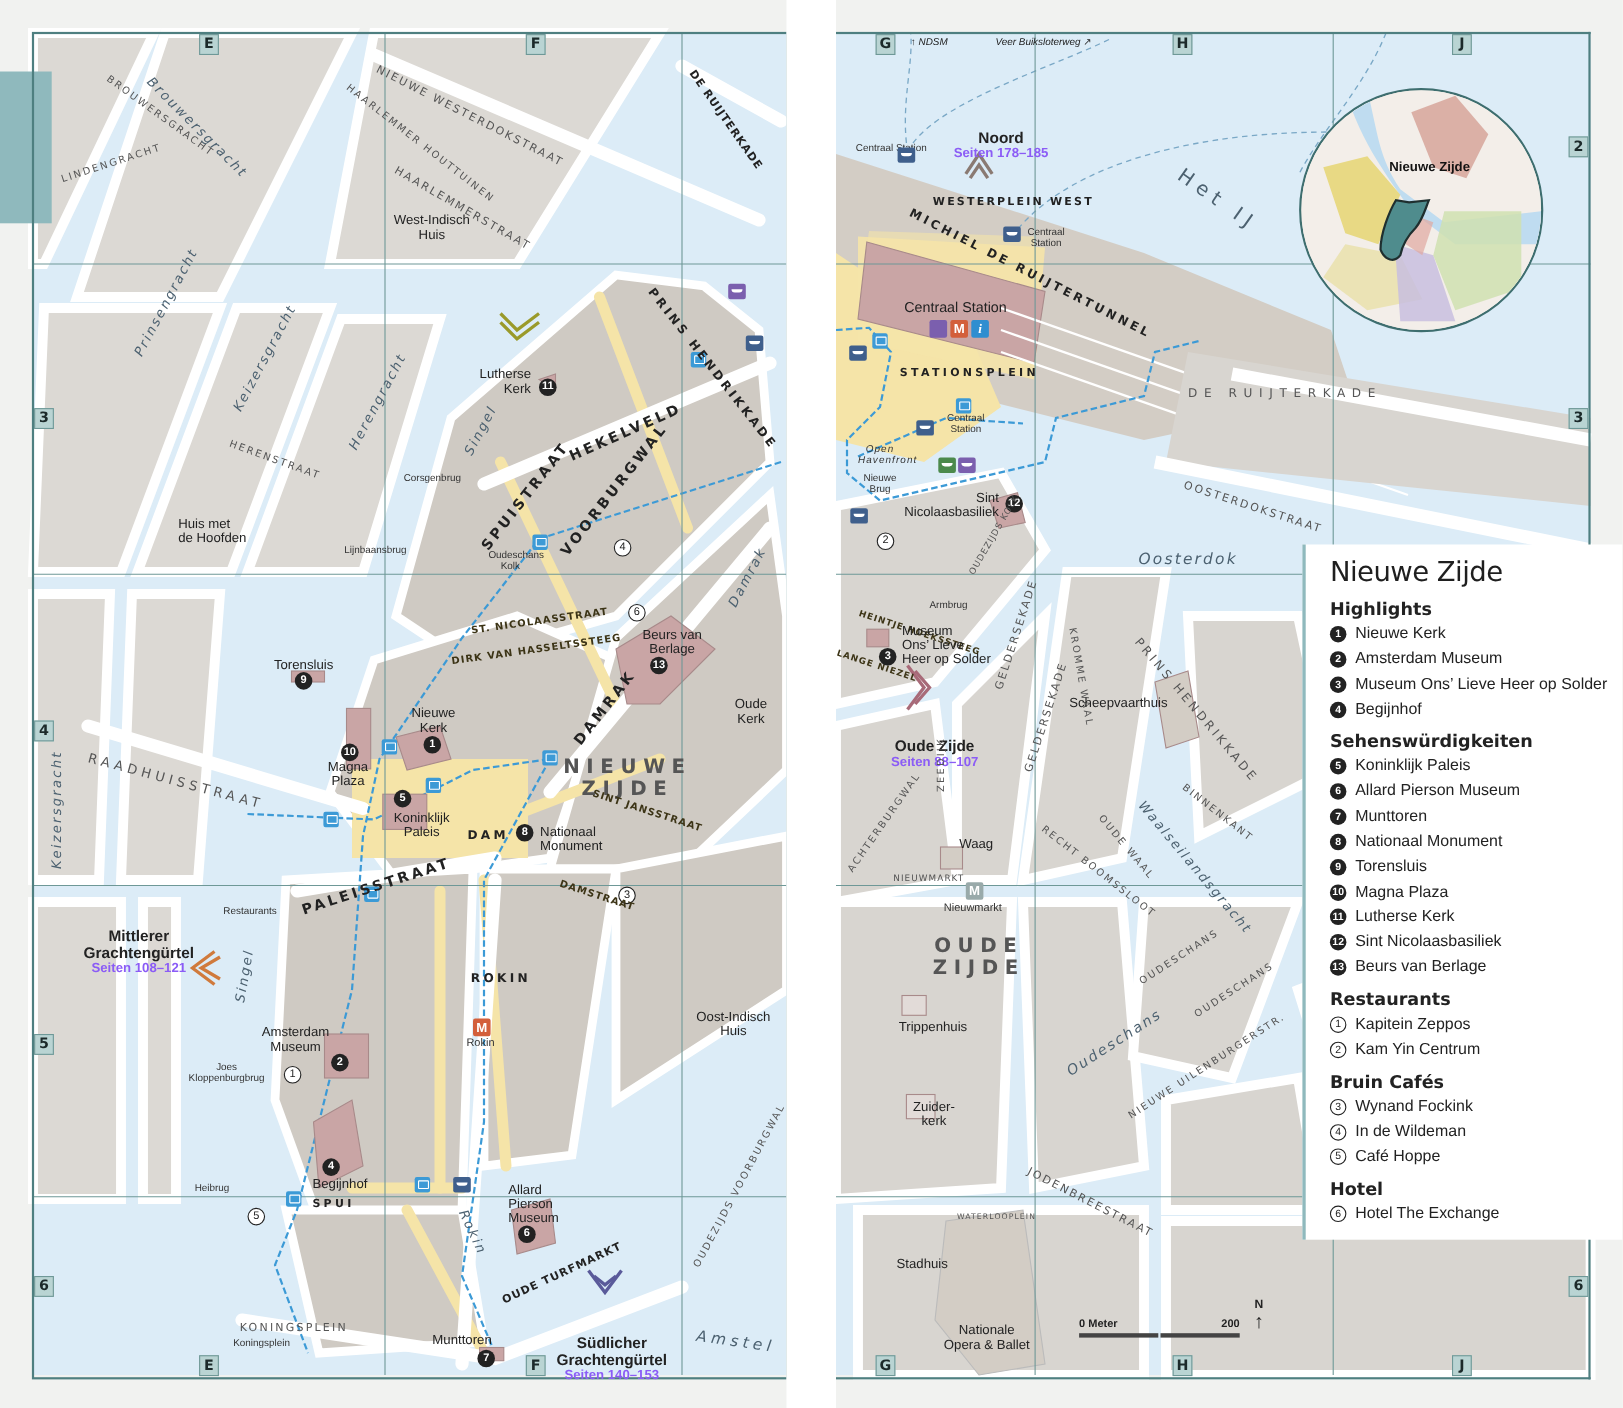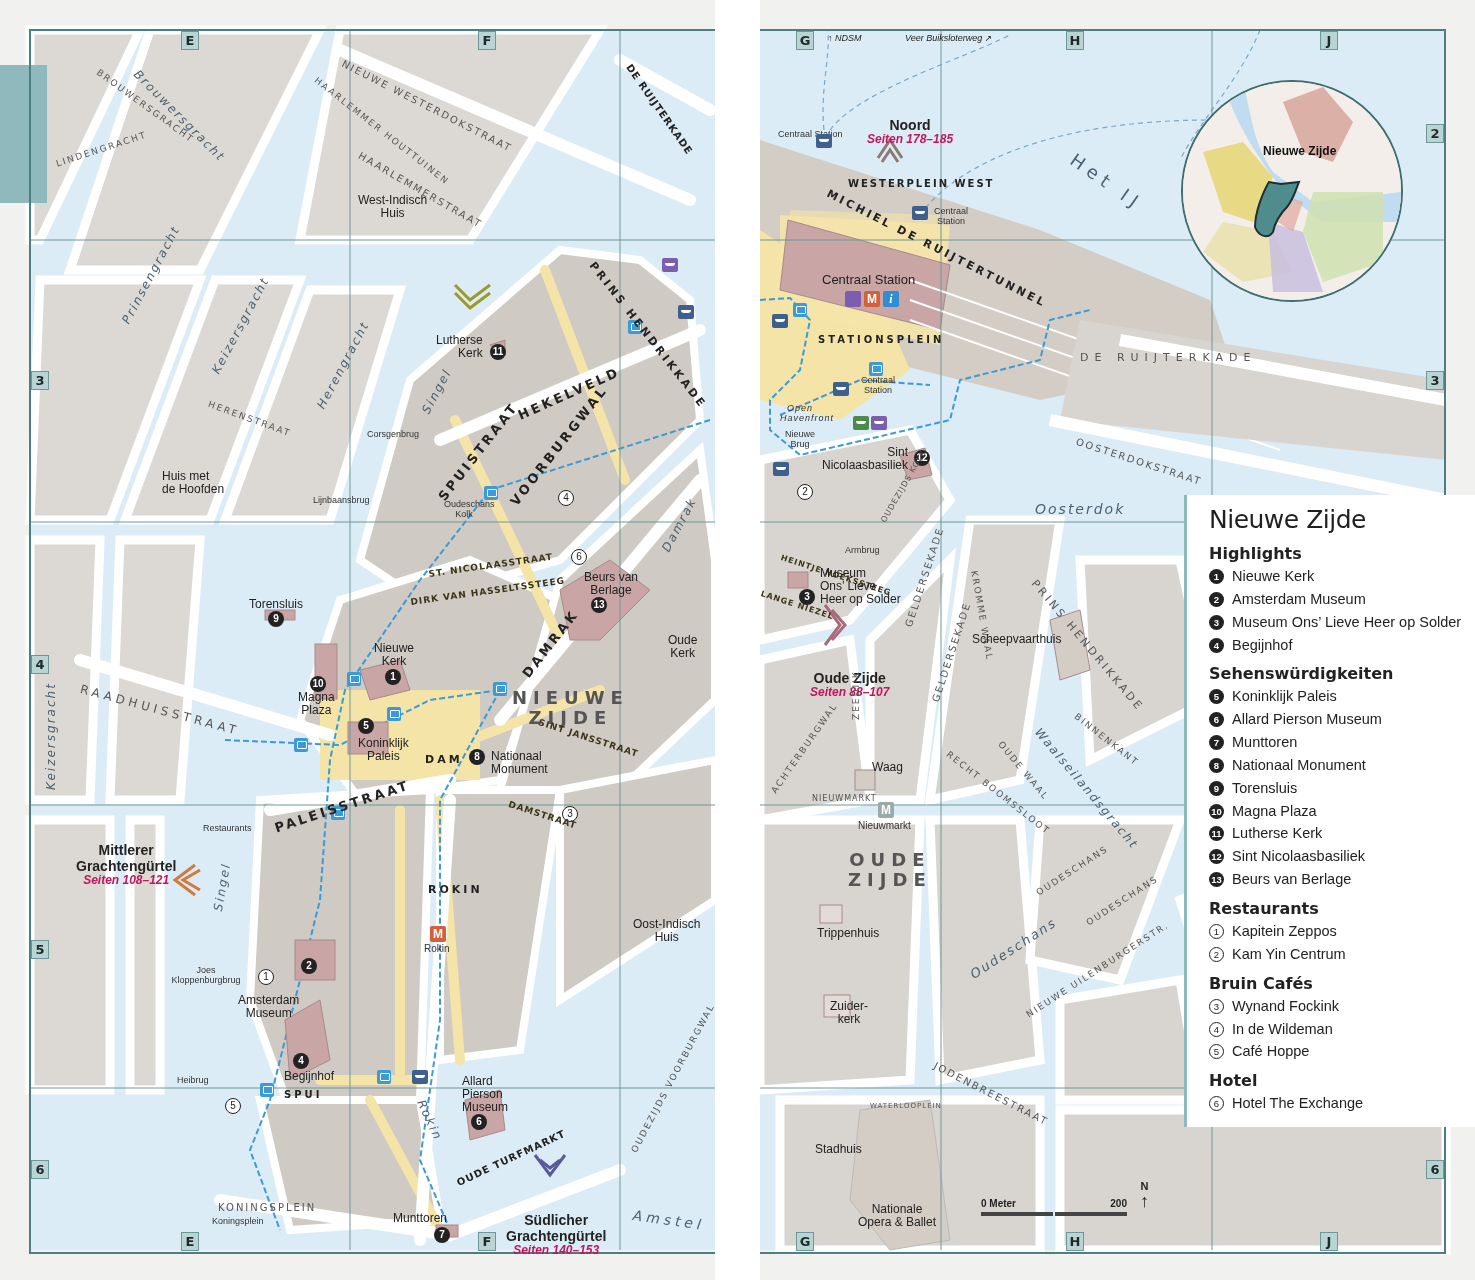--- a/index.html
+++ b/index.html
@@ -23,21 +23,21 @@
   }
   .lbl { position:absolute; white-space:nowrap; line-height:1.1; }
   .street { font-size:10px; letter-spacing:2px; color:#555; text-transform:uppercase; font-family:"DejaVu Sans", sans-serif; }
   .street-bold { font-size:9px; letter-spacing:1px; color:#3c3416; font-weight:bold; font-family:"DejaVu Sans", sans-serif; }
   .street-big { font-size:13px; letter-spacing:3px; color:#222; font-weight:bold; font-family:"DejaVu Sans", sans-serif; }
   .canal { font-size:12px; letter-spacing:2px; color:#4c6170; font-style:italic; font-family:"DejaVu Sans", sans-serif; }
   .poi { font-size:12px; color:#222; text-align:center; }
   .poi-small { font-size:9px; color:#333; text-align:center; }
   .district { font-size:18px; letter-spacing:6px; font-weight:bold; color:#555; text-align:center; font-family:"DejaVu Sans", sans-serif; }
   .area-title { font-size:14px; font-weight:bold; color:#222; text-align:center; line-height:1.15;margin-top:19px; }
-  .area-pages { font-size:12px; font-style:italic; color:#be185d; }
+  .area-pages { font-size:12px; color:#8b5cf6; }
   .num-filled {
     display:inline-block; width:16px; height:16px; border-radius:50%;
     background:#222; color:#fff; font-size:10px; font-weight:bold; text-align:center; line-height:16px;
   }
   .num-outline {
     display:inline-block; width:14px; height:14px; border-radius:50%;
     border:1.3px solid #222; background:#fff; color:#222; font-size:10px; text-align:center; line-height:14px;
   }
   .icon-tram { display:inline-block; width:14px; height:14px; background:#3c9ad6; border-radius:2px; position:relative; }
   .icon-tram::after { content:""; position:absolute; left:3px; top:3px; width:8px; height:6px; border:1px solid #fff; border-radius:1px; }
@@ -199,21 +199,21 @@
   <div class="lbl poi" style="left:358px; top:737px; text-align:center;"><span style="white-space:pre-line">Koninklijk
 Paleis</span></div>
   <span class="num-filled" style="position:absolute; left:469px; top:749px;">8</span>
   <div class="lbl poi" style="left:491px; top:750px; text-align:left;"><span style="white-space:pre-line">Nationaal
 Monument</span></div>
   <div class="lbl poi" style="left:584px; top:571px;"><span style="white-space:pre-line">Beurs van
 Berlage</span></div>
   <span class="num-filled" style="position:absolute; left:591px; top:597px;">13</span>
   <div class="lbl poi" style="left:668px; top:634px;"><span style="white-space:pre-line">Oude
 Kerk</span></div>
-  <div class="lbl poi" style="left:238px; top:994px;"><span style="white-space:pre-line">Amsterdam
+  <div class="lbl poi" style="left:238px; top:932px;"><span style="white-space:pre-line">Amsterdam
 Museum</span></div>
   <span class="num-filled" style="position:absolute; left:301px; top:958px;">2</span>
   <span class="num-outline" style="position:absolute; left:258px; top:969px;">1</span>
   <span class="num-filled" style="position:absolute; left:293px; top:1053px;">4</span>
   <div class="lbl poi" style="left:284px; top:1070px;"><span>Begijnhof</span></div>
   <div class="lbl poi" style="left:462px; top:1075px; text-align:left;"><span style="white-space:pre-line">Allard
 Pierson
 Museum</span></div>
   <span class="num-filled" style="position:absolute; left:471px; top:1114px;">6</span>
   <div class="lbl poi" style="left:393px; top:1212px;"><span>Munttoren</span></div>

